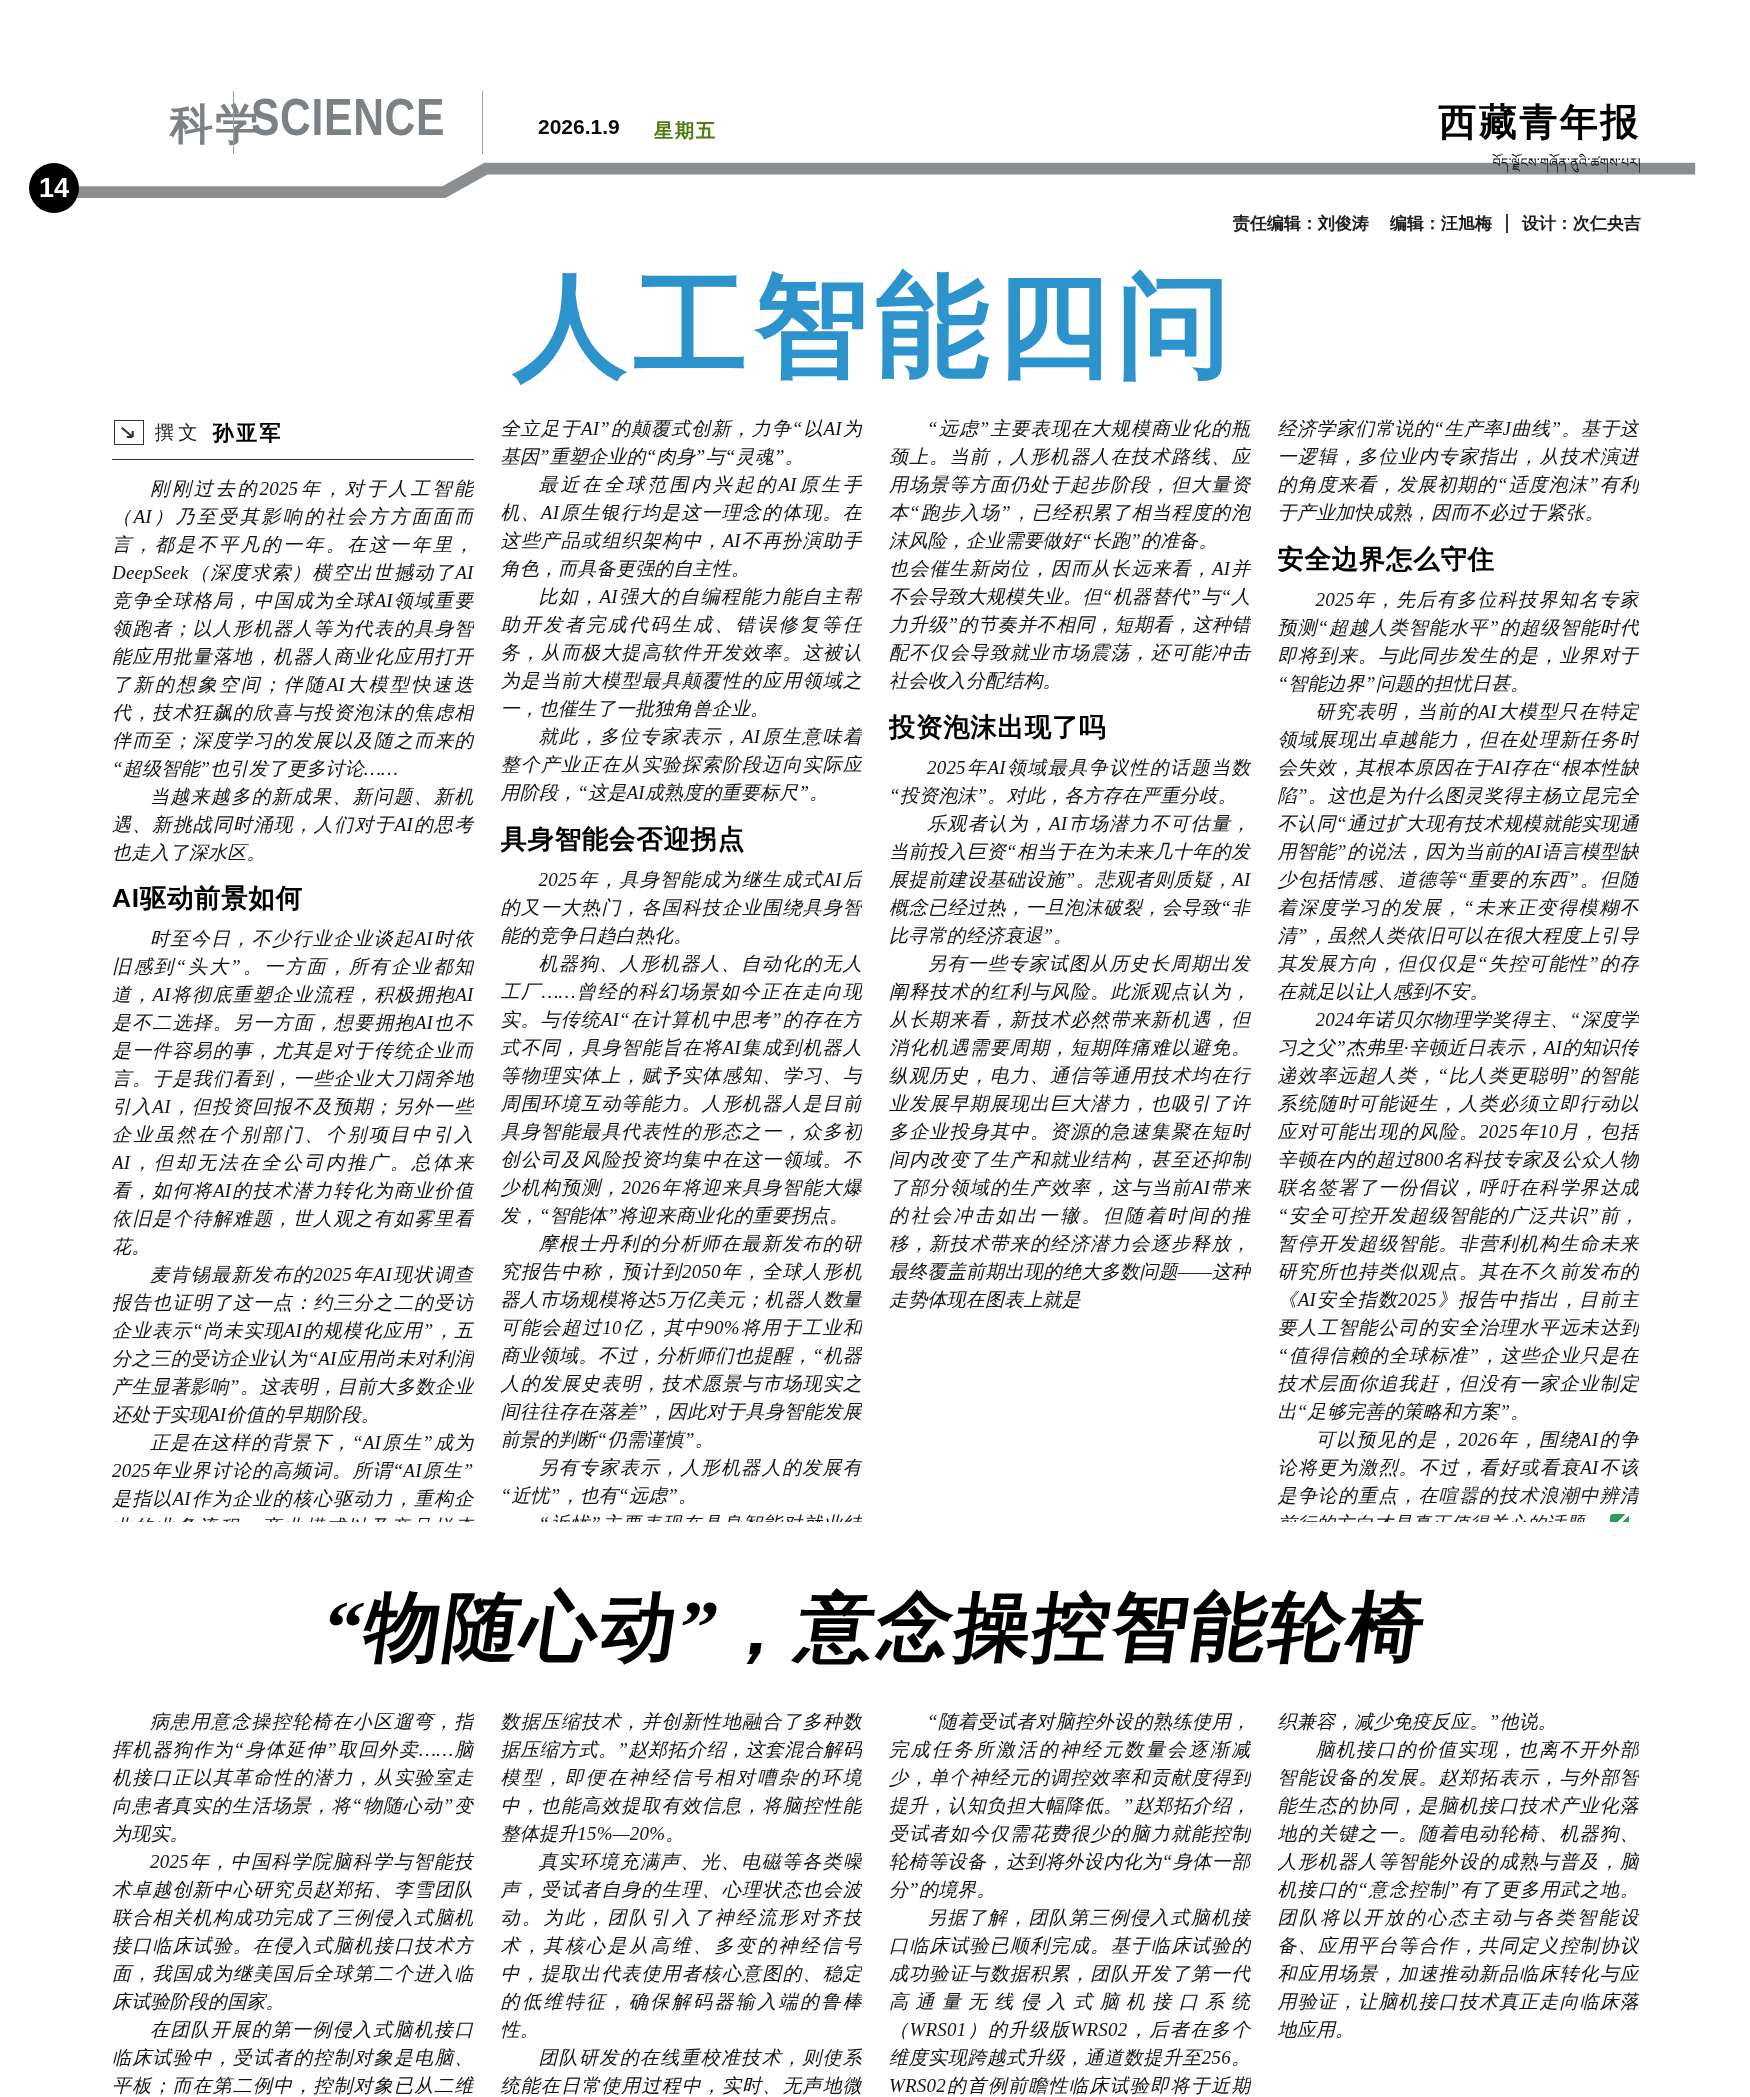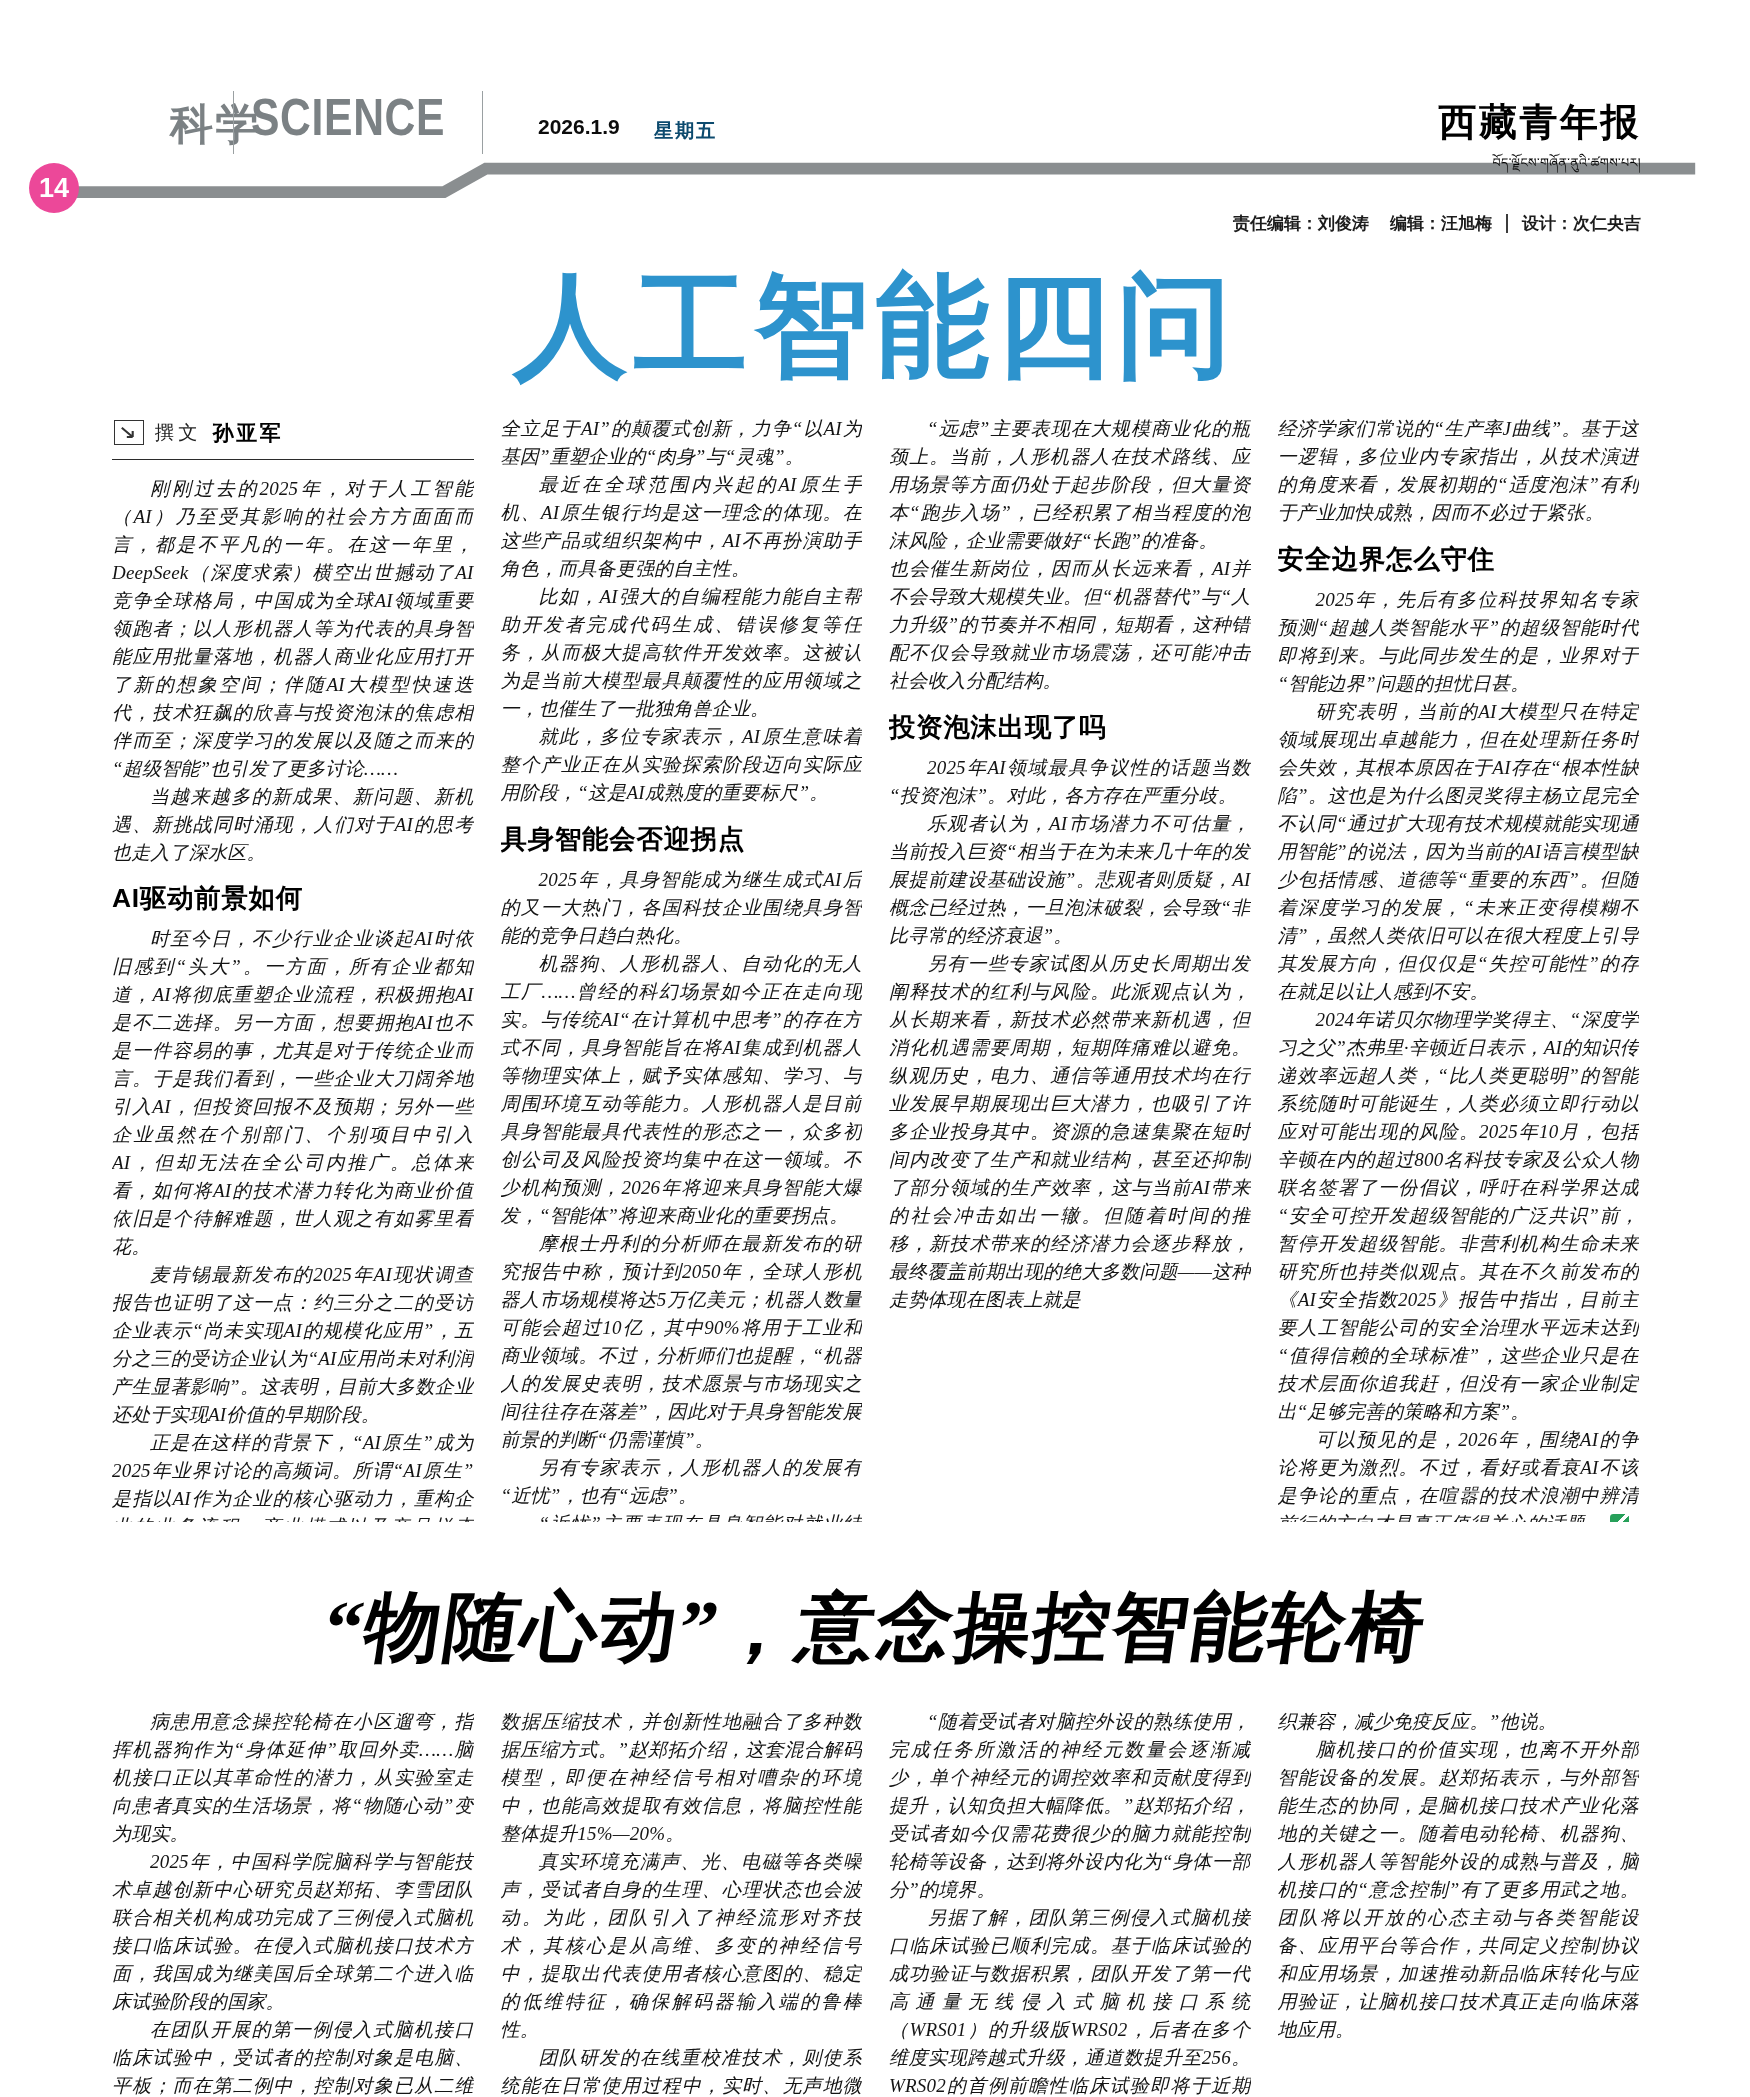--- a/index.html
+++ b/index.html
@@ -10,28 +10,28 @@
   .masthead{position:relative;height:235px;}
   .sec-cn{position:absolute;left:126px;top:96px;font-size:43px;font-weight:700;color:#7b8184;
           font-family:"Liberation Sans","DejaVu Sans",sans-serif;letter-spacing:2.5px;margin-left:44px;}
   .mast-vline{position:absolute;width:1.3px;background:#9aa0a2;}
   .vline1{left:233px;top:91px;height:63px;}
   .vline2{left:482px;top:91px;height:63px;}
   .sec-en{position:absolute;left:251px;top:87px;font-size:52px;font-weight:600;color:#7b8184;
           font-family:"Liberation Sans","DejaVu Sans",sans-serif;transform:scaleX(.82);transform-origin:left top;letter-spacing:0.8px;}
   .mast-date{position:absolute;left:538px;top:115px;font-size:21px;font-weight:800;color:#0c0c0c;
              font-family:"Liberation Sans","DejaVu Sans",sans-serif;}
-  .mast-weekday{position:absolute;left:654px;top:117px;font-size:19.3px;font-weight:600;color:#0c4a6e;
+  .mast-weekday{position:absolute;left:654px;top:117px;font-size:19.3px;font-weight:600;color:#4d7c0f;
              font-family:"Liberation Sans","DejaVu Sans",sans-serif;letter-spacing:1.7px;}
   .paper-name{position:absolute;right:110px;top:97px;font-size:38px;font-weight:900;color:#000;
               letter-spacing:2.5px;}
   .paper-tibetan{position:absolute;right:110px;top:149px;font-size:12.6px;color:#000;letter-spacing:0.4px;}
   .step-bar{position:absolute;left:0;top:0;width:1751px;height:235px;}
   .page-circle{position:absolute;left:29px;top:163px;width:50px;height:50px;border-radius:50%;
-               background:#ec4899;color:#fff;display:flex;align-items:center;justify-content:center;
+               background:#000000;color:#fff;display:flex;align-items:center;justify-content:center;
                font-size:27px;font-weight:800;font-family:"Liberation Sans","DejaVu Sans",sans-serif;}
   .editors{position:absolute;right:110px;top:212px;display:flex;align-items:center;
            font-size:17px;font-weight:700;color:#1c1c1c;
            font-family:"Liberation Sans","DejaVu Sans",sans-serif;white-space:nowrap;}
   .ed-divider{display:inline-block;width:1.3px;height:19.3px;background:#3c3c3c;margin:0 14.3px;}
 
   
   .main-title{margin:28px 113px 0;text-align:center;font-size:114px;line-height:1.1;font-weight:900;
               color:#2d93cd;font-family:"Liberation Sans","DejaVu Sans",sans-serif;letter-spacing:6.7px;}
   .cols{display:flex;gap:27px;padding:0 112px;}

